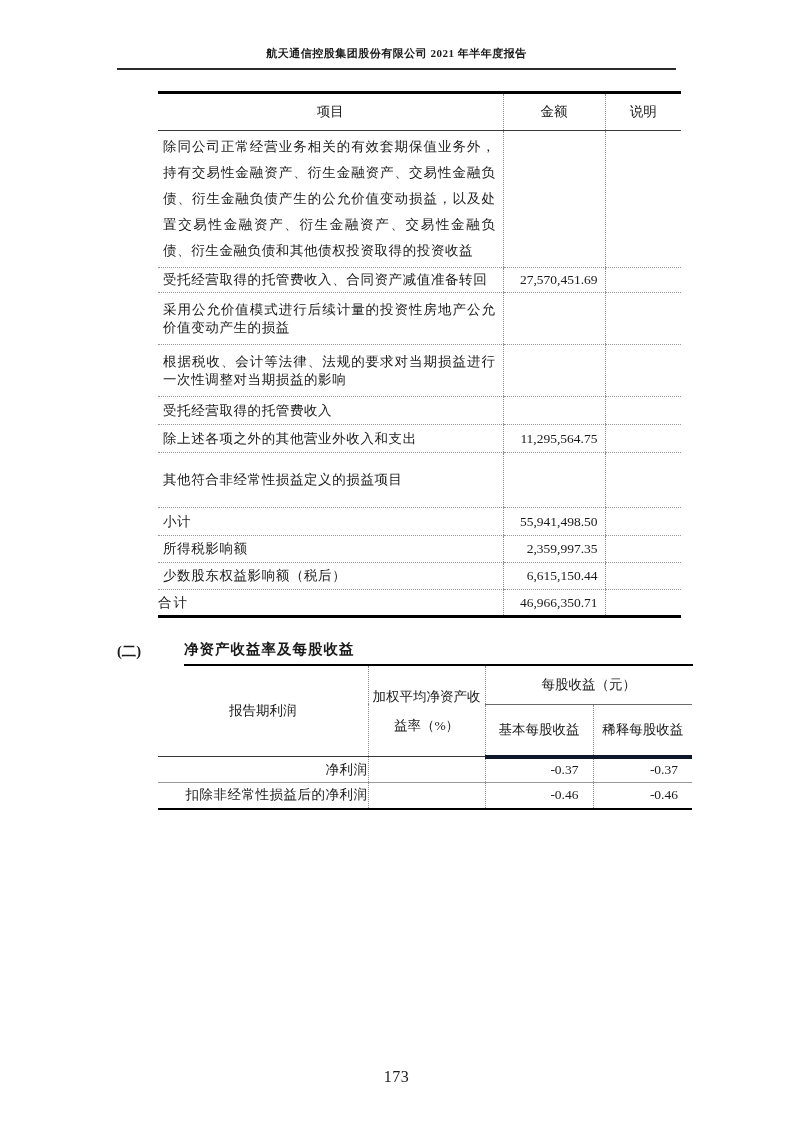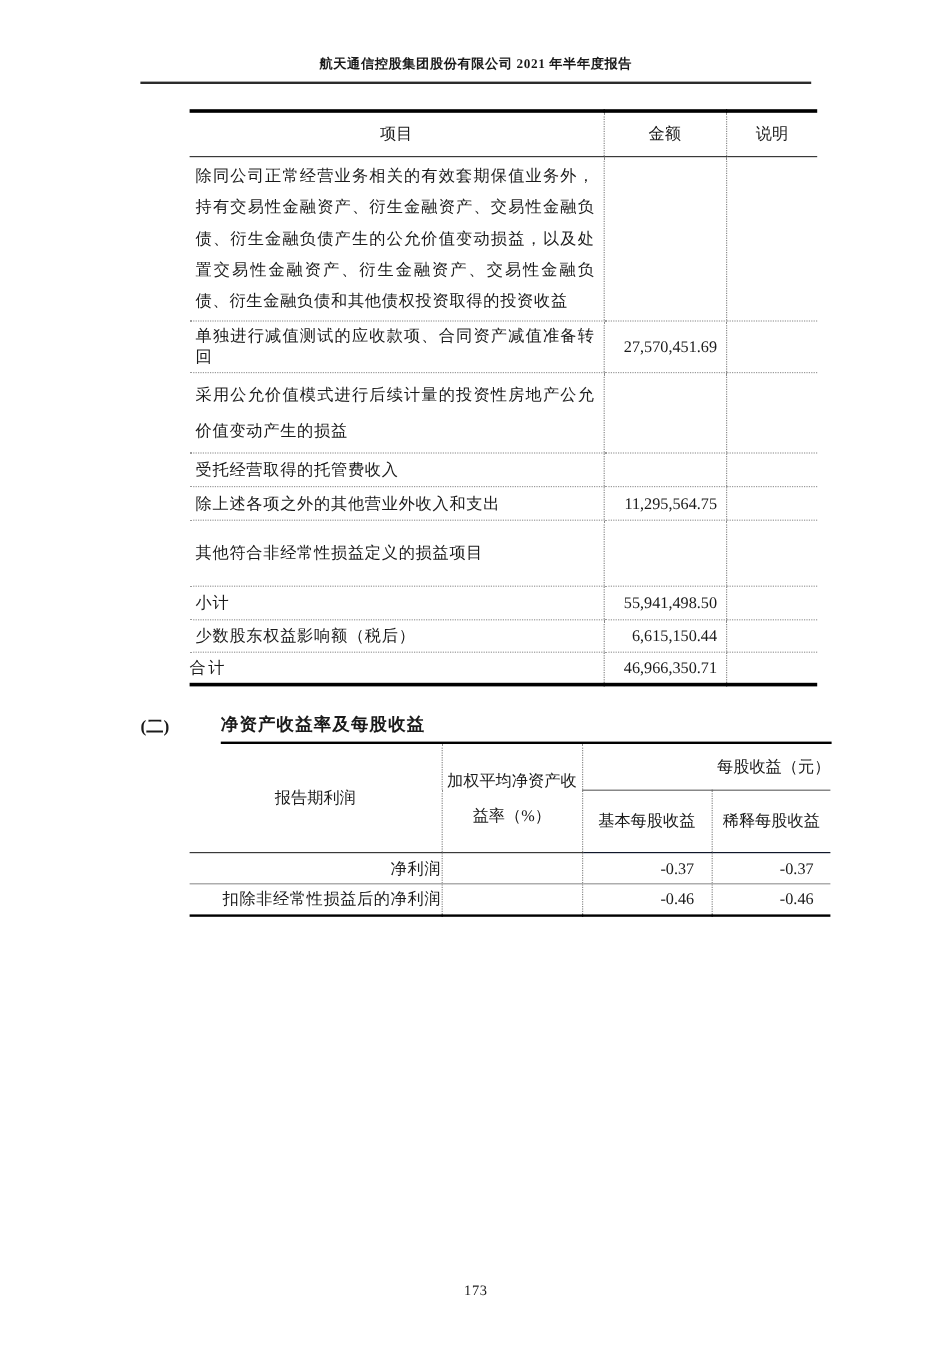--- a/index.html
+++ b/index.html
@@ -49,21 +49,21 @@
     padding: 3px 7px 3px 5px;
     letter-spacing: 0.6px;
   }
   .t1 td.item.center { padding: 0; letter-spacing: 2px; }
   .t1 td.amt { text-align: right; padding-right: 7px; }
   .t1 tr.r-para td.item { line-height: 26px; }
   .t1 tr.r-para td  { height: 131px; }
   .t1 tr.r-thin td  { height: 24px; }
   .t1 tr.r-med td   { height: 33px; }
   .t1 tr.r-two td   { height: 52px; }
-  .t1 tr.r-two td.item { line-height: 30px; }
+  .t1 tr.r-two td.item { line-height: 18px; }
   .t1 tr.r-sm td    { height: 28px; }
   .t1 tr.r-tall td  { height: 55px; }
   .t1 tr.r-xs td    { height: 27px; }
 
   
   .sec {
     margin: 22px 100px 0 117px;
     display: flex;
     align-items: flex-end;
     font-size: 14.5px;
@@ -85,34 +85,34 @@
     font-size: 13.5px;
   }
   .t2 td { vertical-align: middle; padding: 0; }
   .t2 .c1 { width: 210px; }
   .t2 .c2 { width: 117px; }
   .t2 .c3 { width: 108px; }
   .t2 .c4 { width: 99px;  }
   .t2 .vl { border-left: 1px dotted #8a8a8a; }
   .t2 .center { text-align: center; }
   .t2 td.roe-h { line-height: 29px; padding: 16px 4px; }
-  .t2 td.eps-h { height: 25px; border-bottom: 1px solid #6a6a6a; text-align: right; }
-  .t2 tr.sub td { height: 34px; border-bottom: 1px solid #0f172a; }
+  .t2 td.eps-h { height: 25px; border-bottom: 1px solid #6a6a6a; }
+  .t2 tr.sub td { height: 34px; border-bottom: 4px solid #0f172a; }
   .t2 td.span2 { border-bottom: 1px solid #3a3a3a; }
   .t2 tr.d1 td { height: 26px; border-bottom: 1px solid #999; }
   .t2 tr.d2 td { height: 26px; }
   .t2 td.lab { text-align: right; padding-left: 5px; letter-spacing: 0.5px; }
   .t2 td.val { text-align: right; padding-right: 14px; }
 
   
   .footer {
     position: absolute;
     left: 0; right: 0; top: 1068px;
     text-align: center;
-    font-size: 12px;
+    font-size: 16px;
     letter-spacing: 0.5px;
   }
 </style>
 </head>
 <body>
 
 <div class="doc-header">航天通信控股集团股份有限公司 2021 年半年度报告</div>
 
 <table class="t1">
   <colgroup>
@@ -125,26 +125,31 @@
     <td>项目</td>
     <td class="vl">金额</td>
     <td class="vl">说明</td>
   </tr>
   <tr class="r r-para">
     <td class="item">除同公司正常经营业务相关的有效套期保值业务外，持有交易性金融资产、衍生金融资产、交易性金融负债、衍生金融负债产生的公允价值变动损益，以及处置交易性金融资产、衍生金融资产、交易性金融负债、衍生金融负债和其他债权投资取得的投资收益</td>
     <td class="vl amt"></td>
     <td class="vl"></td>
   </tr>
   <tr class="r r-thin">
-    <td class="item">单独进行减值测试的应收款项、合同资产减值准备转回</td>
+    <td class="item">受托经营取得的托管费收入、合同资产减值准备转回</td>
     <td class="vl amt">27,570,451.69</td>
     <td class="vl"></td>
   </tr>
   <tr class="r r-two">
     <td class="item">采用公允价值模式进行后续计量的投资性房地产公允价值变动产生的损益</td>
+    <td class="vl amt"></td>
+    <td class="vl"></td>
+  </tr>
+  <tr class="r r-two">
+    <td class="item">根据税收、会计等法律、法规的要求对当期损益进行一次性调整对当期损益的影响</td>
     <td class="vl amt"></td>
     <td class="vl"></td>
   </tr>
   <tr class="r r-sm">
     <td class="item">受托经营取得的托管费收入</td>
     <td class="vl amt"></td>
     <td class="vl"></td>
   </tr>
   <tr class="r r-sm">
     <td class="item">除上述各项之外的其他营业外收入和支出</td>
@@ -152,20 +157,25 @@
     <td class="vl"></td>
   </tr>
   <tr class="r r-tall">
     <td class="item">其他符合非经常性损益定义的损益项目</td>
     <td class="vl amt"></td>
     <td class="vl"></td>
   </tr>
   <tr class="r r-sm">
     <td class="item">小计</td>
     <td class="vl amt">55,941,498.50</td>
+    <td class="vl"></td>
+  </tr>
+  <tr class="r r-xs">
+    <td class="item">所得税影响额</td>
+    <td class="vl amt">2,359,997.35</td>
     <td class="vl"></td>
   </tr>
   <tr class="r r-xs">
     <td class="item">少数股东权益影响额（税后）</td>
     <td class="vl amt">6,615,150.44</td>
     <td class="vl"></td>
   </tr>
   <tr class="r r-xs last">
     <td class="item center">合计</td>
     <td class="vl amt">46,966,350.71</td>

